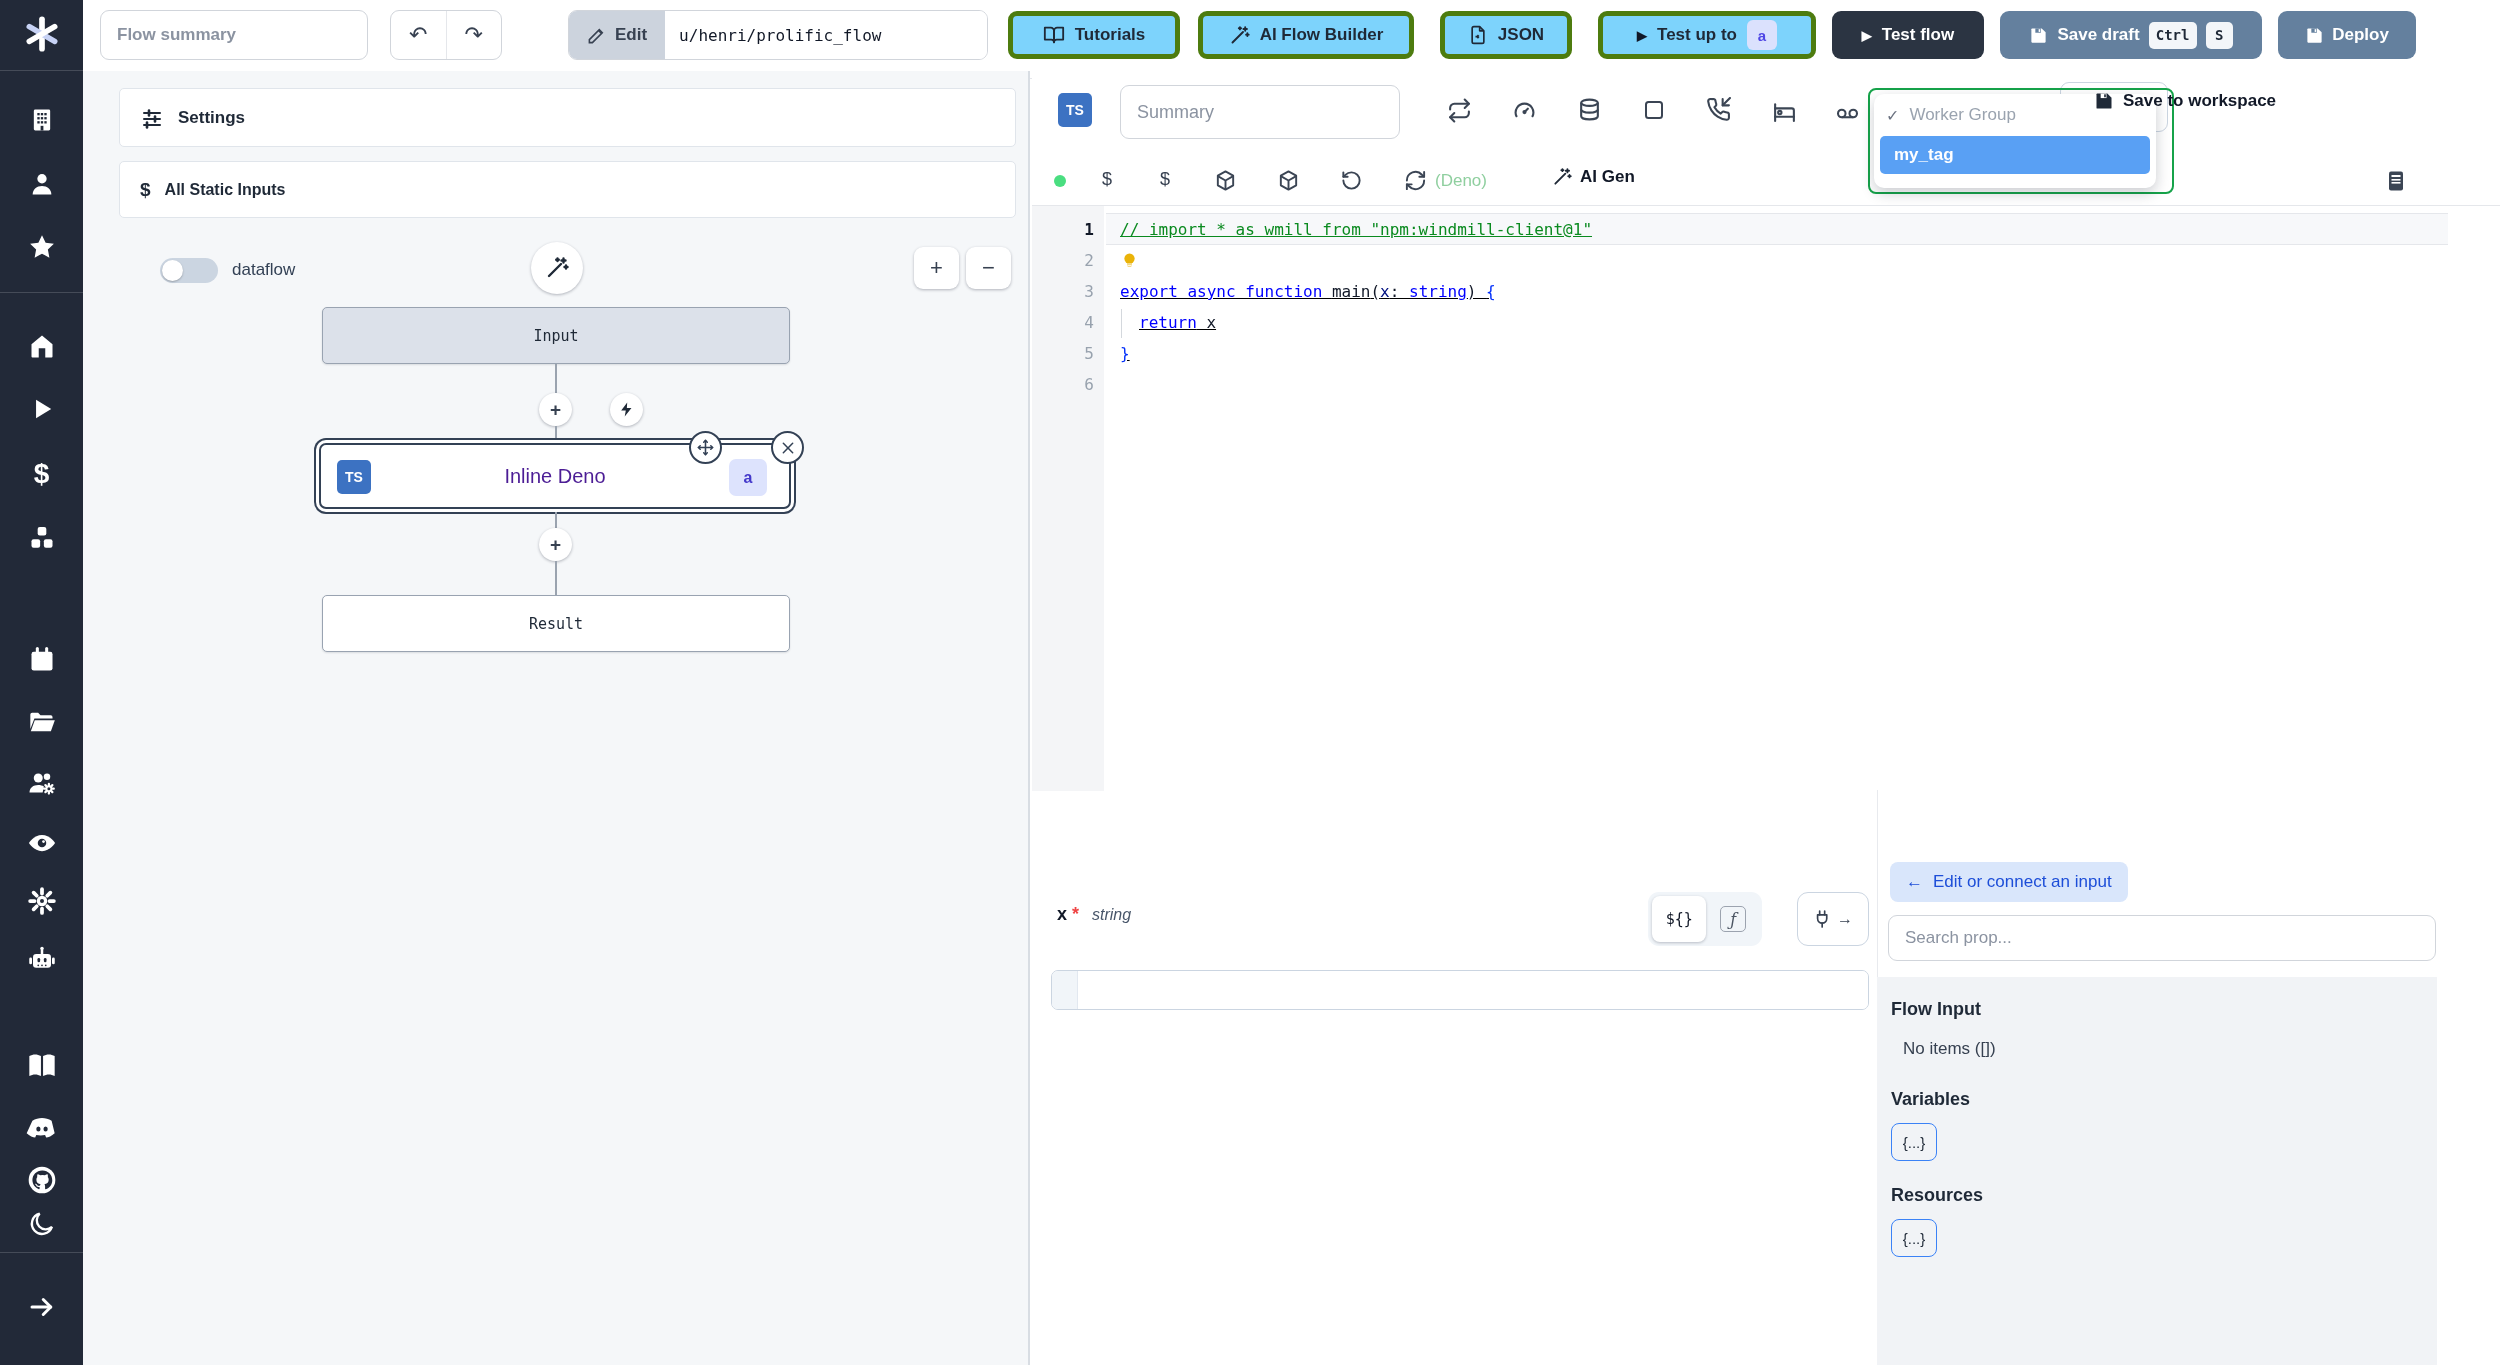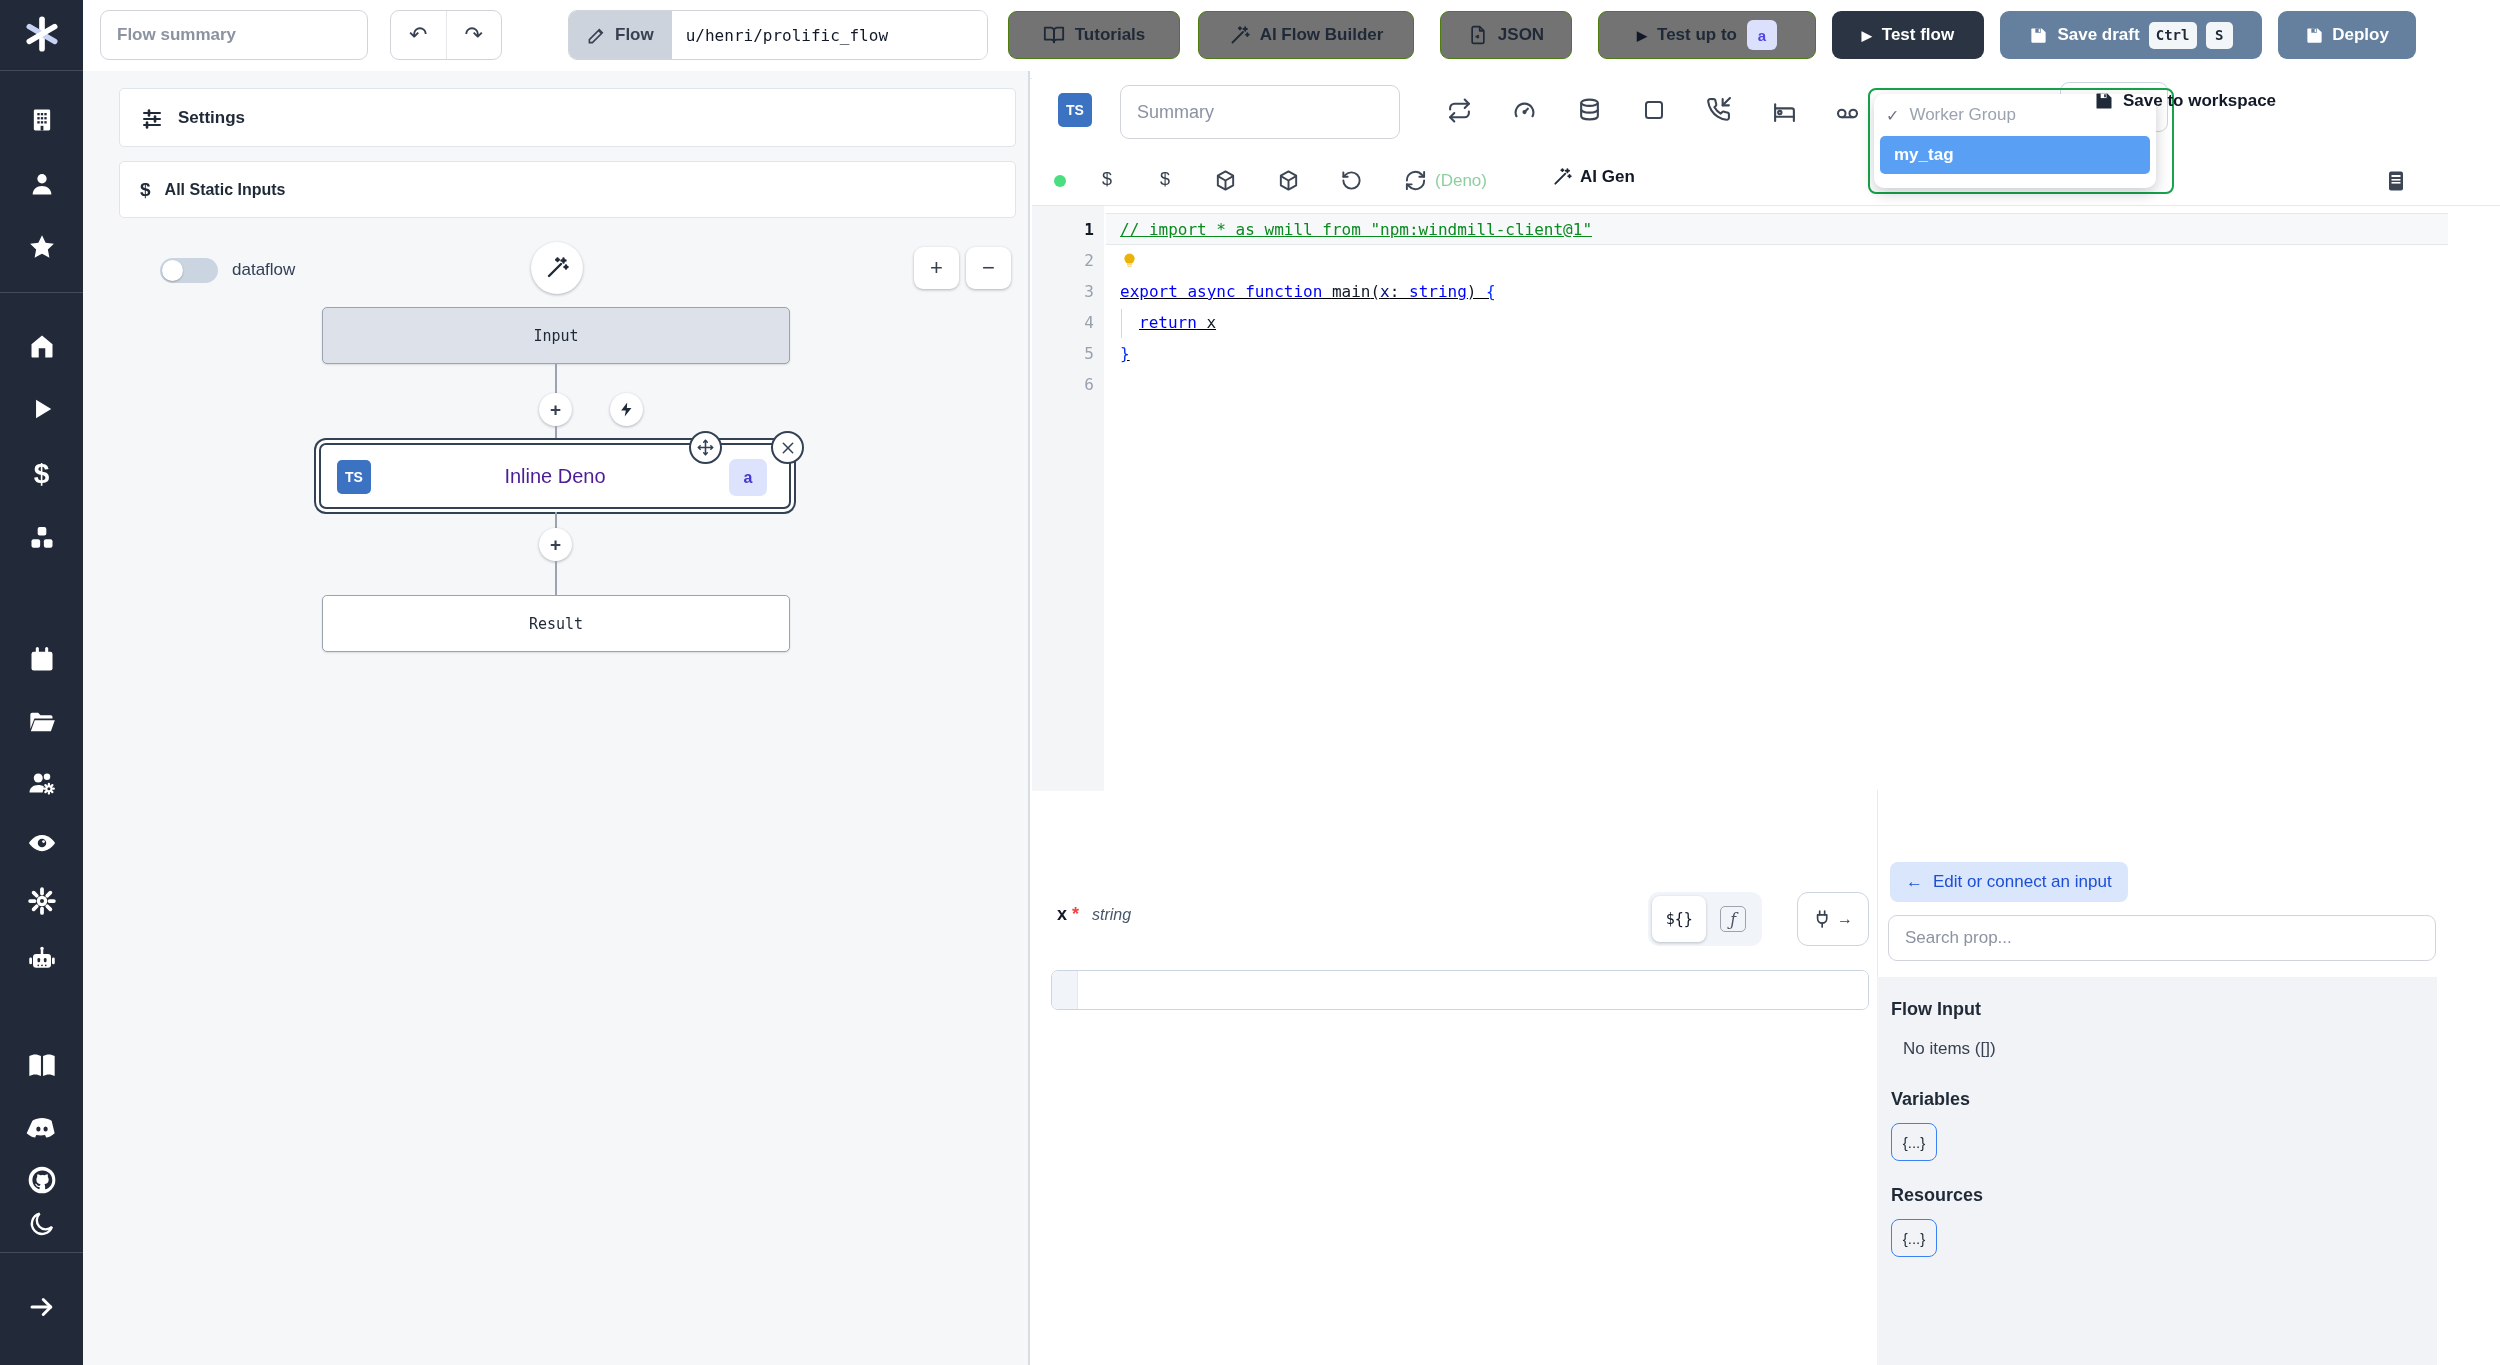--- a/index.html
+++ b/index.html
@@ -11,21 +11,21 @@
   .flex { display:flex; align-items:center; }
   svg.ic { display:block; }
 
   
   #sidebar { left:0; top:0; width:83px; height:1365px; background:#222938; }
   .side-ic { position:absolute; left:50%; transform:translateX(-50%); color:#fff; cursor:pointer; }
   .side-div { position:absolute; left:0; width:83px; height:1px; background:rgba(255,255,255,.16); }
 
   
   #header { left:83px; top:0; width:2417px; height:79px; background:#fff; border-bottom:1px solid #e5e7eb; }
-  .hbtn { position:absolute; top:11px; height:48px; border:1px solid #4d7c0f; border-radius:9px; background:#737373;
+  .hbtn { position:absolute; top:11px; height:48px; border:5px solid #4d7c0f; border-radius:9px; background:#7dd3fc;
           display:flex; align-items:center; justify-content:center; gap:10px; font-size:17px; font-weight:600; color:#1f2937; cursor:pointer; }
   .hbtn-blue { background:#64809e; border:none; color:#fff; }
   input.txt { border:1px solid #d1d5db; border-radius:9px; background:#fff; outline:none; color:#111827; }
   input.txt::placeholder { color:#8b93a1; }
   .kbd { background:#f3f6f9; color:#1f2937; border-radius:5px; font-family:"DejaVu Sans Mono",monospace; font-size:14px; font-weight:700;
          display:inline-flex; align-items:center; justify-content:center; height:27px; }
 
   
   #flowpanel { left:83px; top:71px; width:947px; height:1294px; background:#f5f7f9; border-right:2px solid #d8dde3; }
   .card-row { position:absolute; left:36px; width:897px; background:#fff; border:1px solid #e0e5eb; border-radius:5px;
@@ -225,21 +225,21 @@
           <span>↷</span>
         </div>
     </div>
 
     <div class="abs flex" style="left:485px; top:10px; width:420px; height:50px; border:1px solid #d1d5db; border-radius:9px; background:#fff; overflow:hidden">
       <div class="flex" style="gap:9px; background:#ccd3dd; height:100%; padding:0 18px; cursor:pointer">
         <svg class="ic" width="19" height="19" viewBox="0 0 24 24" fill="none" stroke="#374151" stroke-width="2">
             <path d="M3 17.2V21h3.8L19.3 8.5l-3.8-3.8z"></path>
             <path d="M14.5 5.7l3.8 3.8"></path>
           </svg>
-        <span style="font-size:17px; font-weight:700; color:#374151">Flow</span>
+        <span style="font-size:17px; font-weight:700; color:#374151">Edit</span>
       </div>
       <input class="mono" style="flex: 1 1 0%; border: none; outline: none; font-size: 16px; color: rgb(17, 24, 39); padding: 0px 14px; height: 100%;" value="u/henri/prolific_flow">
     </div>
 
     <button class="hbtn" style="left:925px; width:172px">
       <svg class="ic" width="22" height="22" viewBox="0 0 24 24" fill="none" stroke="#1f2937" stroke-width="2" stroke-linejoin="round">
           <path d="M2 4h6.5A3.5 3.5 0 0112 7.5V20a3 3 0 00-3-3H2z"></path>
           <path d="M22 4h-6.5A3.5 3.5 0 0012 7.5V20a3 3 0 013-3h7z"></path>
         </svg>
       <span>Tutorials</span>

